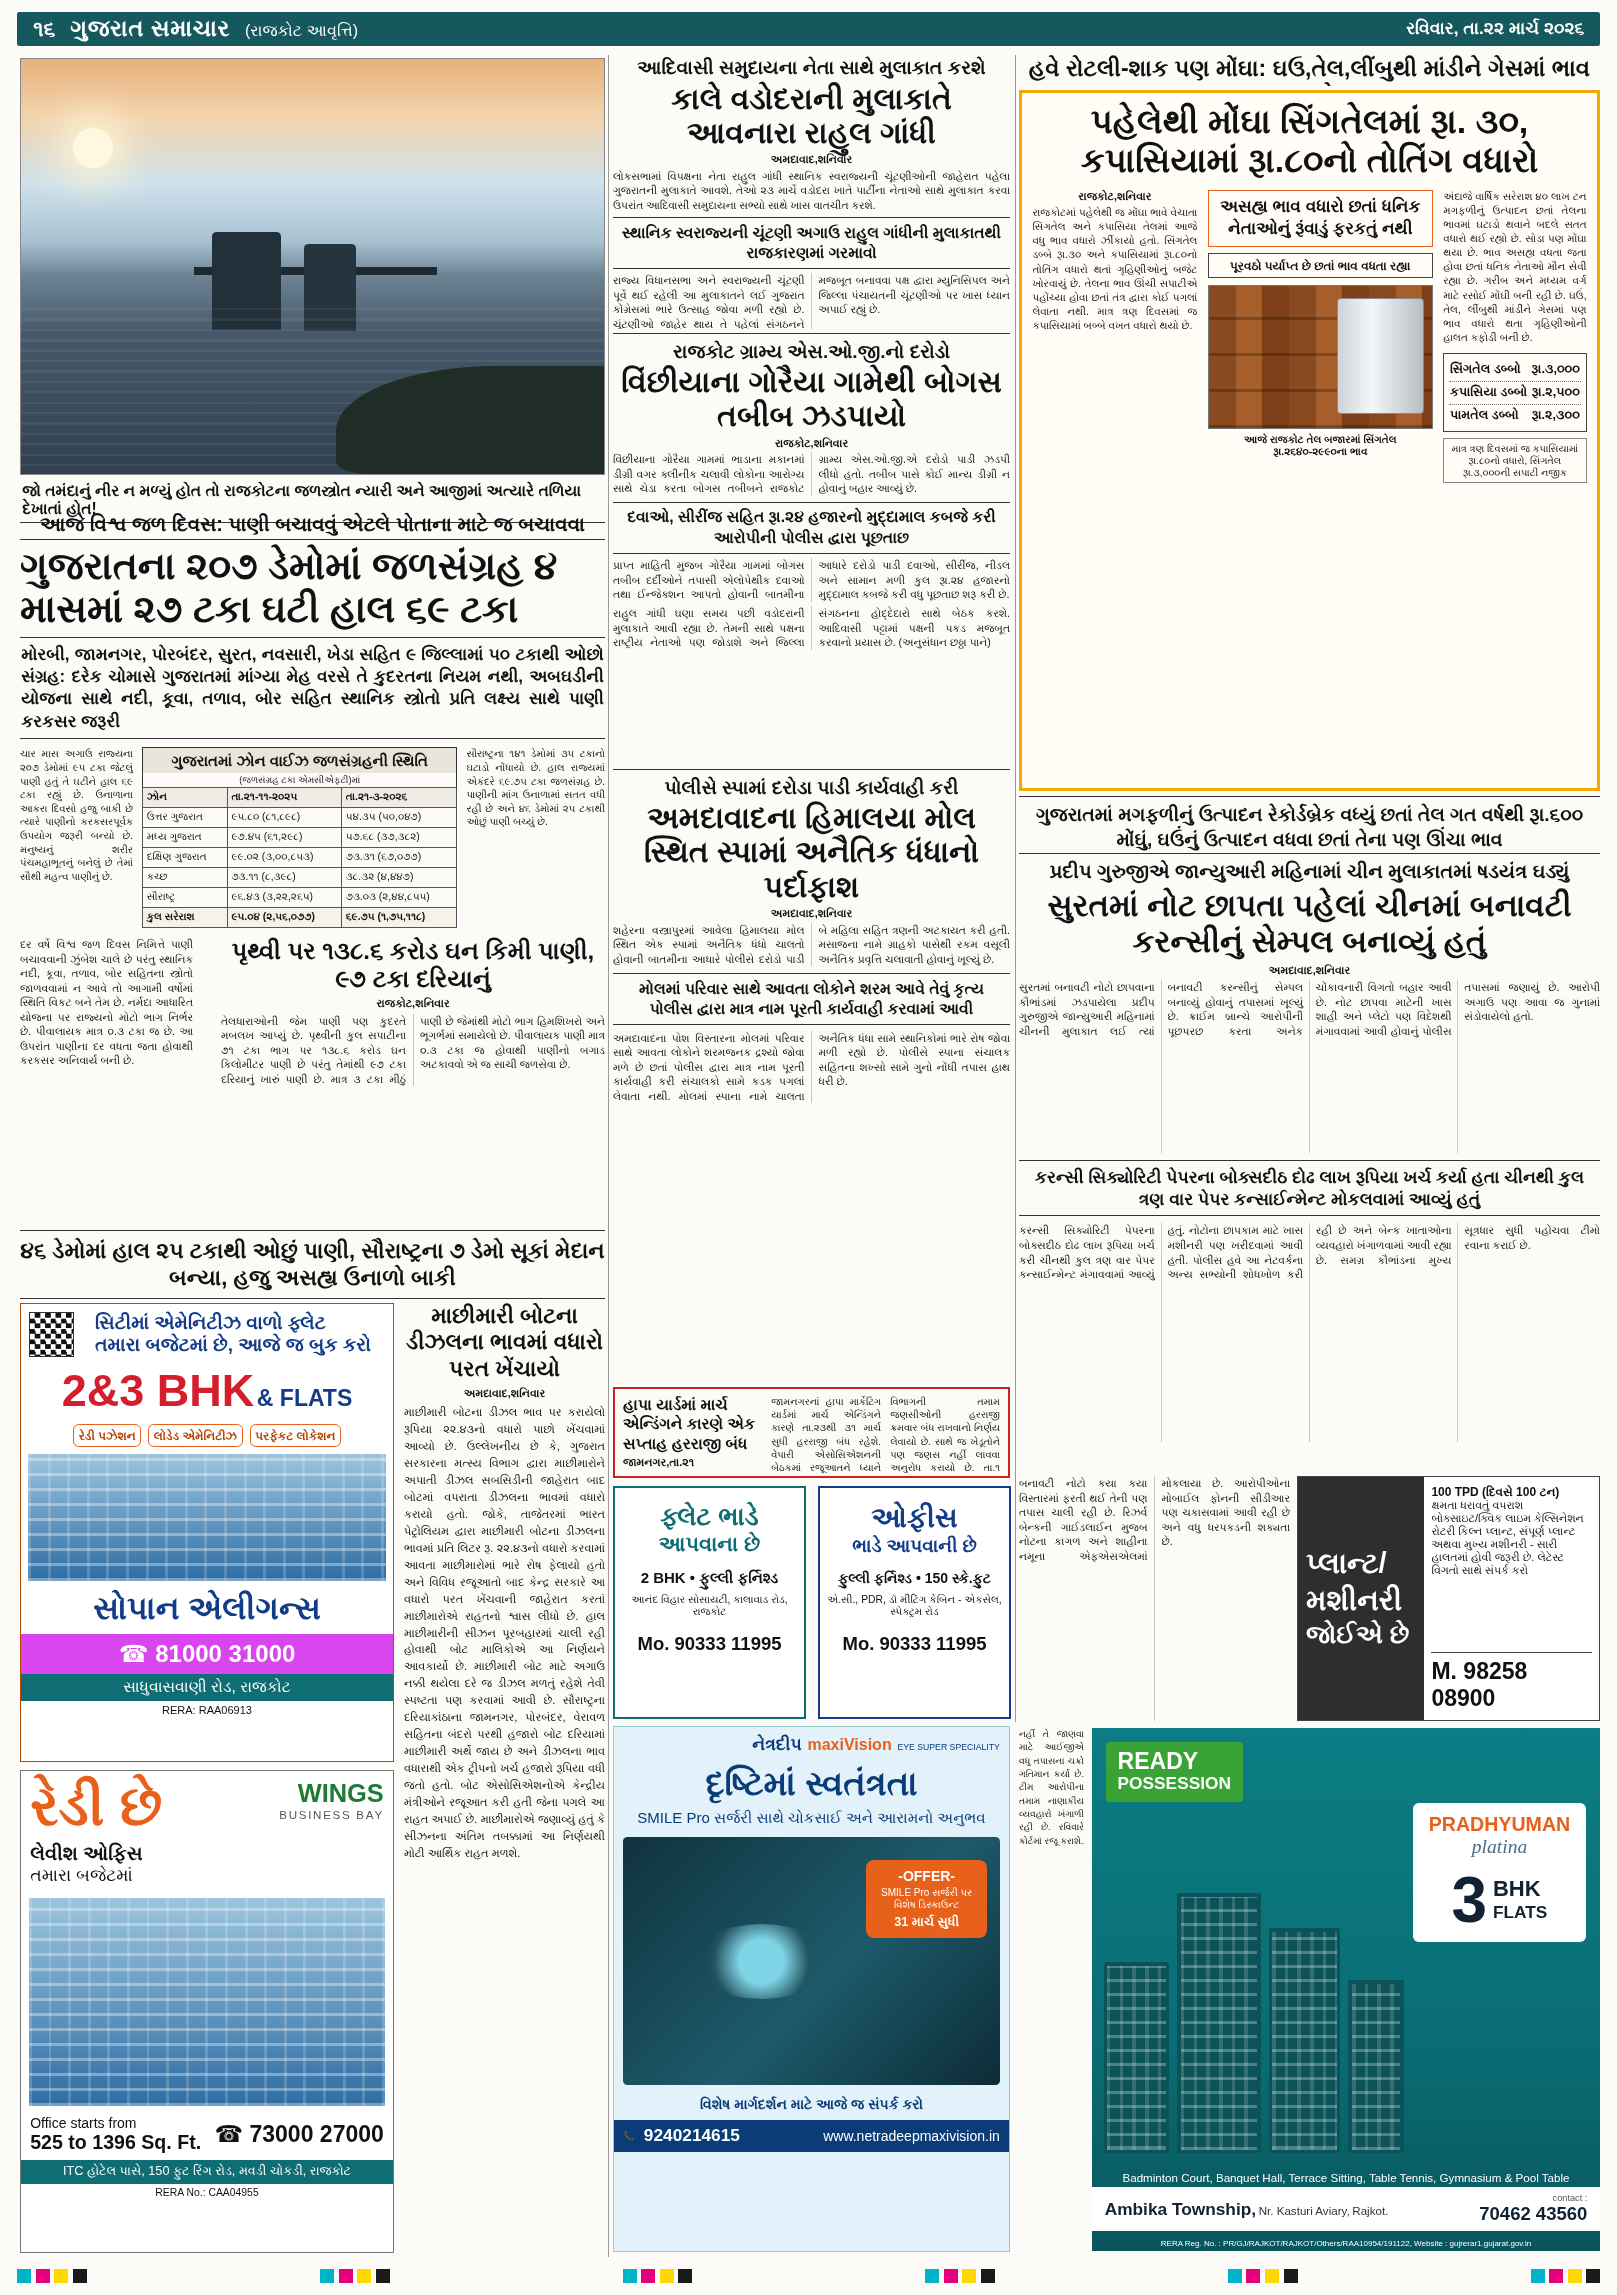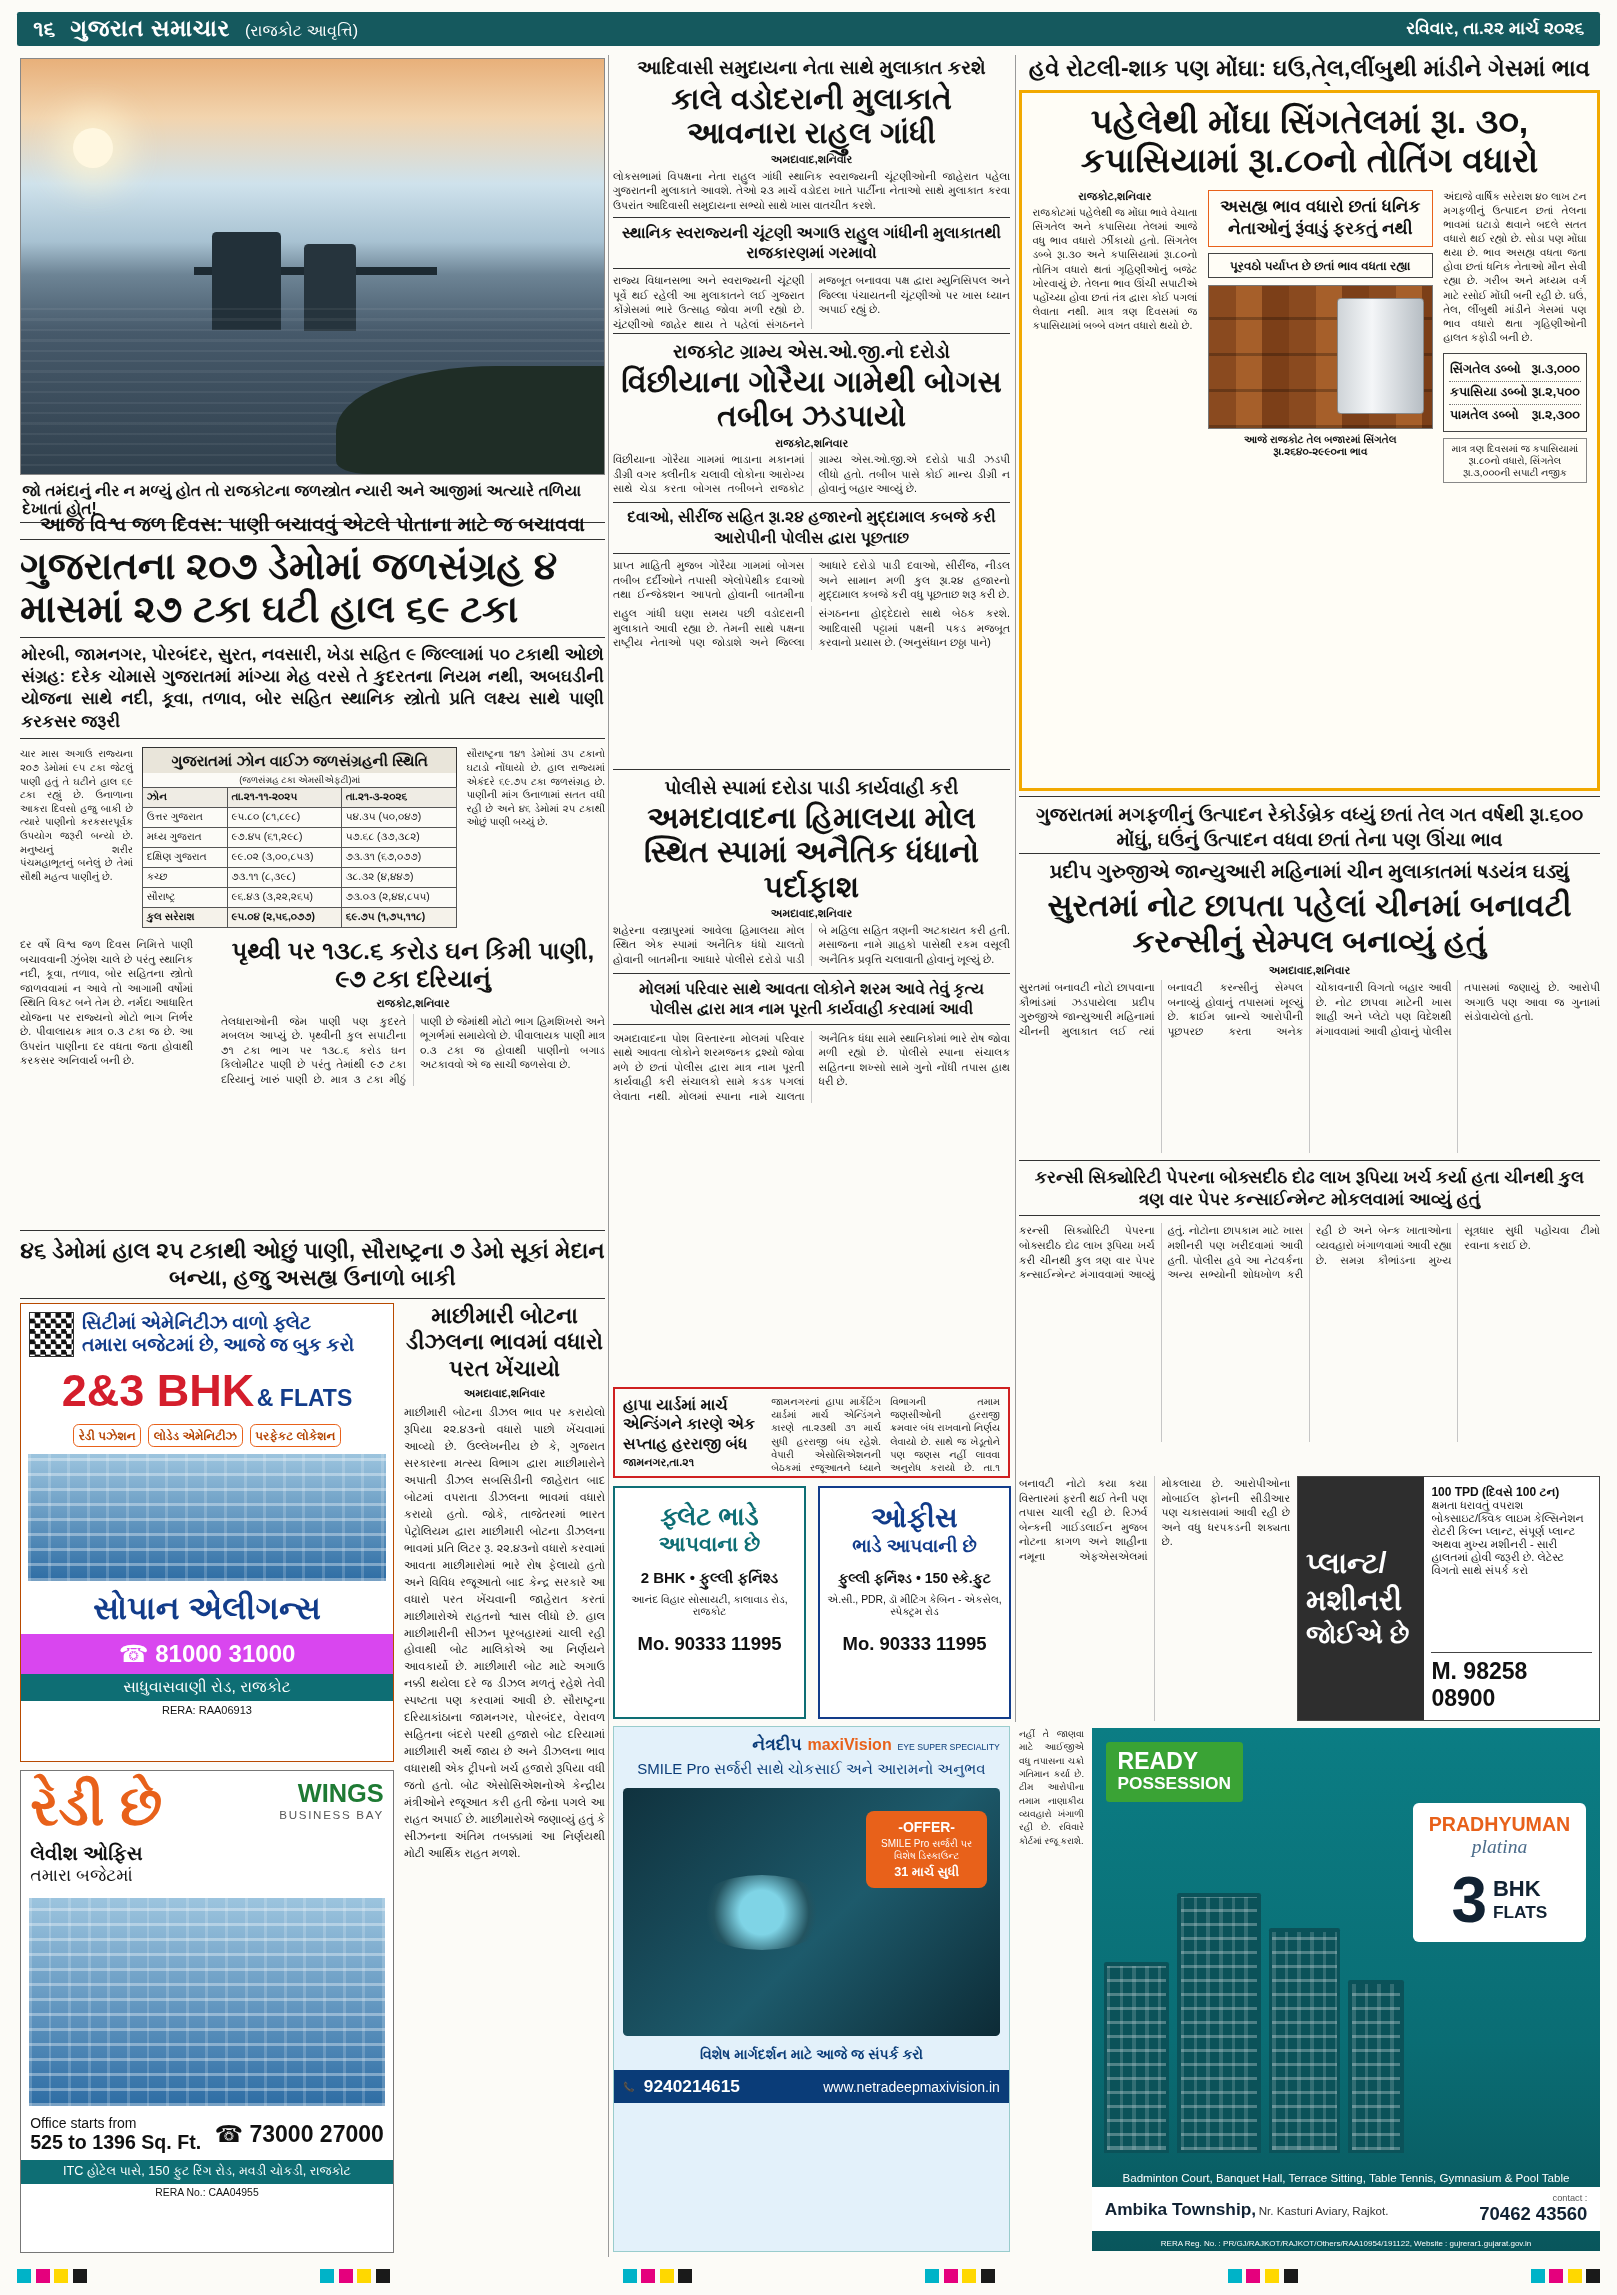--- a/index.html
+++ b/index.html
@@ -177,21 +177,21 @@
       <div class="hl-md ctr">પૃથ્વી પર ૧૩૮.૬ કરોડ ઘન કિમી પાણી, ૯૭ ટકા દરિયાનું</div>
       <div class="dl" style="margin-top:3.5px;">રાજકોટ,શનિવાર</div>
       <div class="bt cols2" style="margin-top:3.5px;">તેલધારાઓની જેમ પાણી પણ કુદરતે મબલખ આપ્યું છે. પૃથ્વીની કુલ સપાટીના ૭૧ ટકા ભાગ પર ૧૩૮.૬ કરોડ ઘન કિલોમીટર પાણી છે પરંતુ તેમાંથી ૯૭ ટકા દરિયાનું ખારું પાણી છે. માત્ર ૩ ટકા મીઠું પાણી છે જેમાંથી મોટો ભાગ હિમશિખરો અને ભૂગર્ભમાં સમાયેલો છે. પીવાલાયક પાણી માત્ર ૦.૩ ટકા જ હોવાથી પાણીનો બગાડ અટકાવવો એ જ સાચી જળસેવા છે.</div>
     </div>
   </div>
 </section>
 
 <div class="abs ctr rule-t rule-b" style="left:20px; top:1230px; width:585px; font-size:22px; font-weight:bold; line-height:1.25; padding:5.8px 0;">૪૬ ડેમોમાં હાલ ૨૫ ટકાથી ઓછું પાણી, સૌરાષ્ટ્રના ૭ ડેમો સૂકાં મેદાન બન્યા, હજુ અસહ્ય ઉનાળો બાકી</div>
 
 <div class="abs ad clip" style="left:20px; top:1303px; width:374px; height:459px; border-color:#b84a00;">
-  <div style="display:flex; gap:8px; padding:8px;font-family:Liberation Serif, serif;">
+  <div style="display:flex; gap:21px; padding:8px;">
     <div class="qr"></div>
     <div>
       <div class="b" style="font-size:19px; color:#123c8a;">સિટીમાં એમેનિટીઝ વાળો ફ્લેટ</div>
       <div class="b" style="font-size:19px; color:#123c8a;">તમારા બજેટમાં છે, આજે જ બુક કરો</div>
     </div>
   </div>
   <div class="ctr">
     <span class="b" style="font-size:45px; color:#d41e2c;">2&amp;3 BHK</span>
     <span class="b" style="font-size:23px; color:#123c8a;">&amp; FLATS</span>
   </div>
@@ -298,20 +298,21 @@
   <div class="ctr" style="font-size:10.4px; margin-top:7px; padding:0 5.8px;">એ.સી., PDR, ડૉ મીટિંગ કેબિન - એકસેલ, સ્પેક્ટ્રમ રોડ</div>
   <div class="ctr b" style="font-size:18.5px; margin-top:15px;">Mo. 90333 11995</div>
 </div>
 
 <div class="abs ad clip" style="left:613px; top:1726px; width:397px; height:526px; background:#e3f1fa; border-color:#9cc;">
   <div style="display:flex; justify-content:flex-end; gap:5.8px; align-items:baseline; padding:7px 9.2px 0;">
     <span class="b" style="font-size:17.3px; color:#0a3c78;">નેત્રદીપ</span>
     <span class="b" style="font-size:16px; color:#e8611a;">maxiVision</span>
     <span style="font-size:8.7px; color:#0a3c78;">EYE SUPER SPECIALITY</span>
   </div>
+  <div class="ctr b" style="font-size:34px; color:#0a3c78; margin-top:9.2px;">દૃષ્ટિમાં સ્વતંત્રતા</div>
   <div class="ctr" style="font-size:15px; color:#0a3c78; margin-top:4.6px;">SMILE Pro સર્જરી સાથે ચોકસાઈ અને આરામનો અનુભવ</div>
   <div style="position:relative; height:248px; margin:10.4px 9.2px; background:linear-gradient(135deg,#10323e,#1d5a6b 55%,#0d2b36); border-radius:4.6px;">
     <div style="position:absolute; left:69px; top:87px; width:139px; height:75px; border-radius:50%; background:radial-gradient(circle at 50% 50%, #7fd4e6 0 28%, #23535f 60%, transparent 70%);"></div>
     <div style="position:absolute; right:12.7px; top:23px; width:121px; background:#e8611a; color:#fff; border-radius:8px; padding:8px; text-align:center;">
       <div class="b" style="font-size:14px;">-OFFER-</div>
       <div style="font-size:10px; margin-top:3px;">SMILE Pro સર્જરી પર વિશેષ ડિસ્કાઉન્ટ</div>
       <div class="b" style="font-size:12.7px; margin-top:3.5px;">31 માર્ચ સુધી</div>
     </div>
   </div>
   <div class="ctr b" style="font-size:14px; color:#0a3c78;">વિશેષ માર્ગદર્શન માટે આજે જ સંપર્ક કરો</div>

